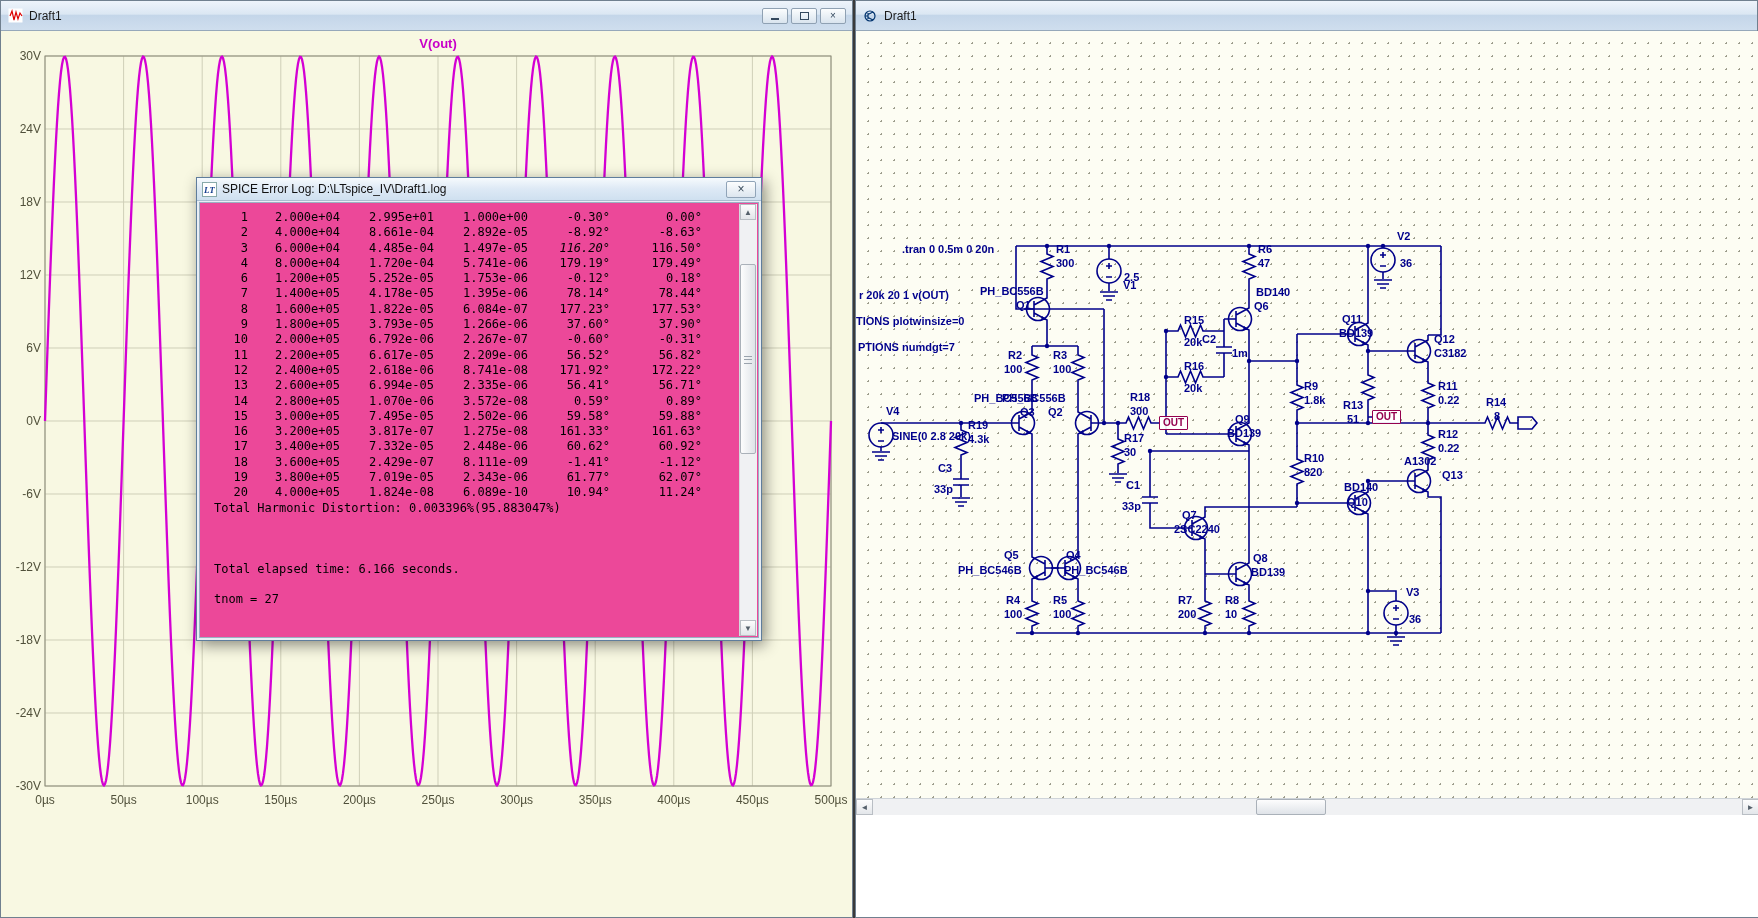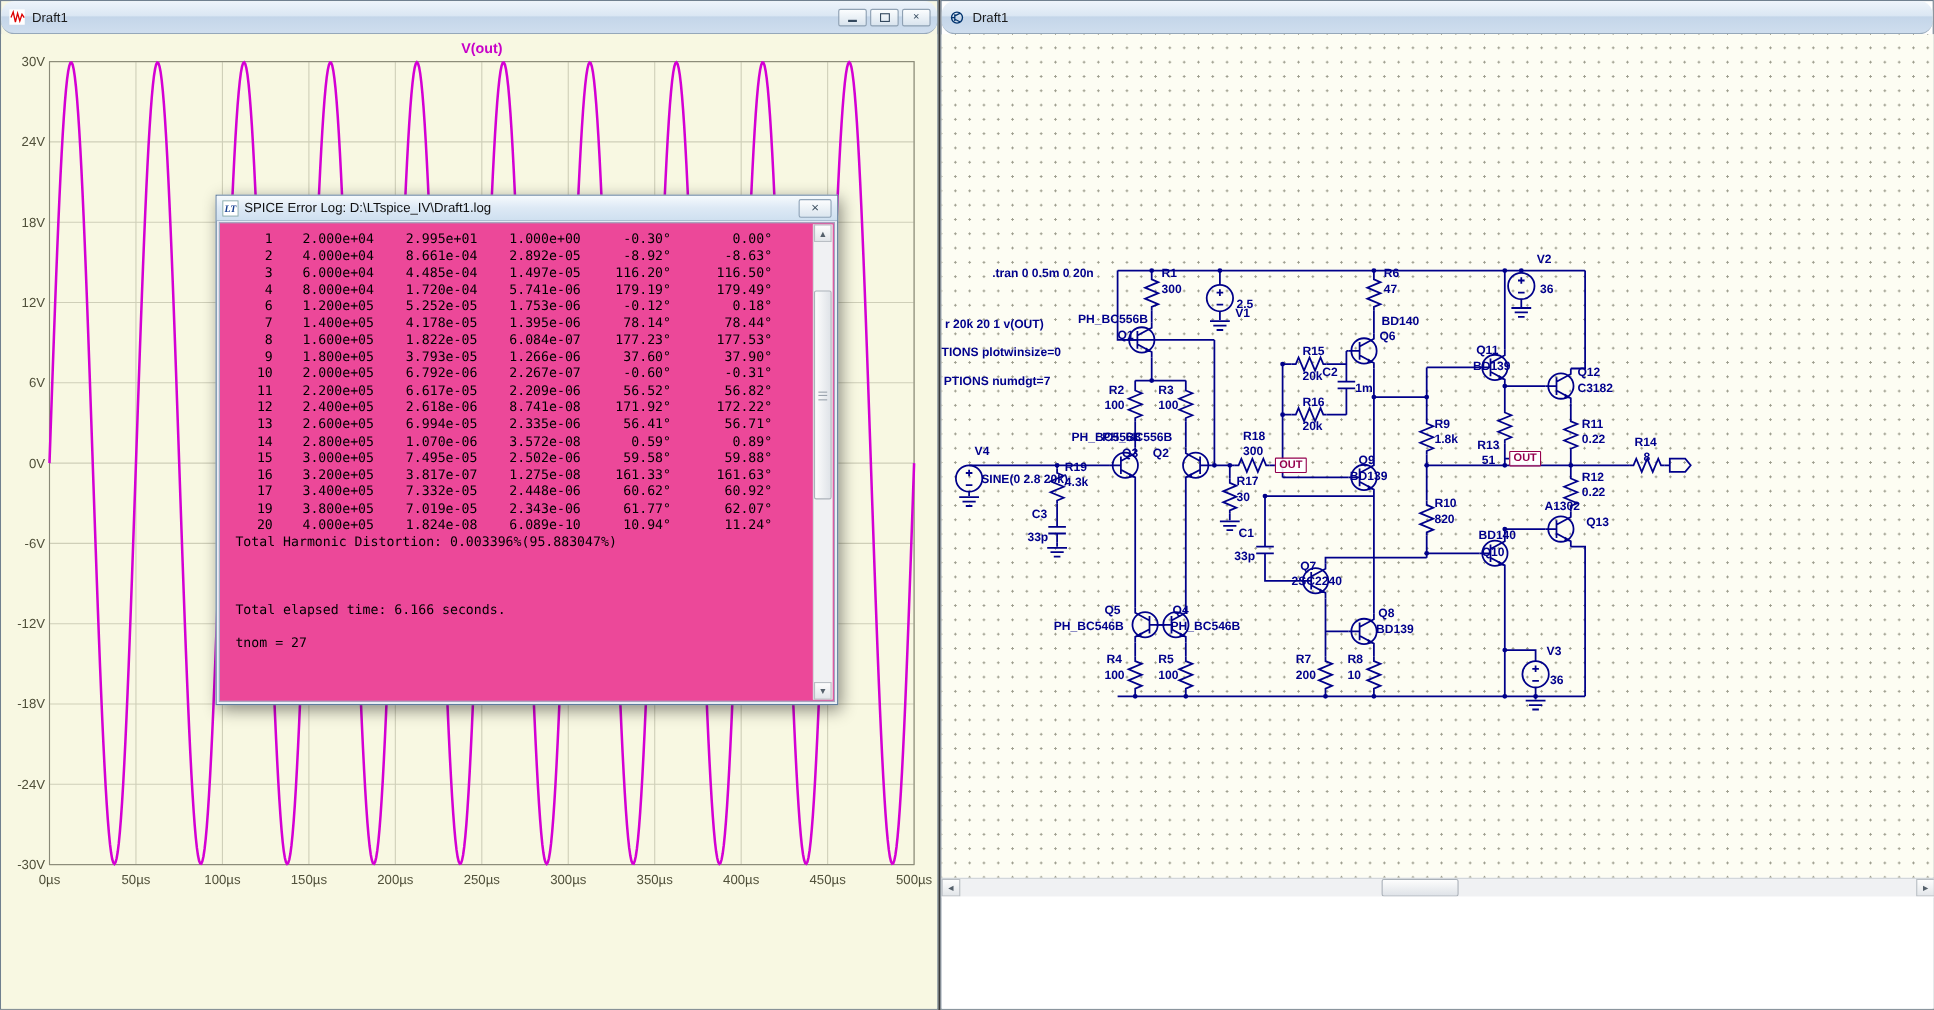--- a/index.html
+++ b/index.html
@@ -3,21 +3,21 @@
 <meta charset="utf-8">
 <style>
   html,body{margin:0;padding:0;background:#3a3a3a;width:1758px;height:918px;overflow:hidden;
             font-family:"Liberation Sans",sans-serif;-webkit-font-smoothing:antialiased;}
   #app{position:relative;width:1758px;height:918px;}
 
   
   .win{position:absolute;border:1px solid #70808f;box-sizing:border-box;background:#f6f6e4;}
   .titlebar{position:absolute;left:0;top:0;right:0;height:30px;
             background:linear-gradient(#eef4fb 0%,#dbe7f3 45%,#c4d6e9 50%,#cfdeee 100%);
-            border-bottom:1px solid #96a8ba;display:flex;align-items:center;padding:0 6px;box-sizing:border-box;border-radius:12px;}
+            border-bottom:1px solid #96a8ba;display:flex;align-items:center;padding:0 6px;box-sizing:border-box;}
   .wicon{width:16px;height:16px;margin-right:6px;display:inline-flex;align-items:center;justify-content:center;}
   .wtitle{font-size:12px;color:#1b1b1b;}
   .winbtns{margin-left:auto;display:flex;gap:3px;}
   .winbtn{width:26px;height:16px;border:1px solid #8fa1b3;border-radius:2px;
           background:linear-gradient(#fbfdfe,#d9e4ee);font-size:10px;line-height:13px;color:#34495e;
           display:flex;align-items:center;justify-content:center;padding:0;cursor:default;}
   .glyph-min{display:inline-block;width:8px;height:2px;background:#34495e;margin-top:7px;}
   .glyph-box{display:inline-block;width:7px;height:6px;border:1px solid #34495e;}
 
   
@@ -406,34 +406,35 @@
           <rect x="0.5" y="0.5" width="14" height="14" fill="#fff" stroke="#8aa"></rect>
           <text x="2" y="11" font-size="9" font-style="italic" font-weight="bold" fill="#173f8f" font-family="Liberation Serif,serif">LT</text>
         </svg>
       <span class="txt">SPICE Error Log: D:\LTspice_IV\Draft1.log</span>
       <button class="dclose">×</button>
     </header>
     <div class="dbody">
       <div id="log-lines">
           <div class="logrow"><span style="width: 34px;">1</span><span style="width: 92px;">2.000e+04</span><span style="width: 94px;">2.995e+01</span><span style="width: 94px;">1.000e+00</span><span style="width: 82px;">-0.30°</span><span style="width: 92px;">0.00°</span></div>
           <div class="logrow"><span style="width: 34px;">2</span><span style="width: 92px;">4.000e+04</span><span style="width: 94px;">8.661e-04</span><span style="width: 94px;">2.892e-05</span><span style="width: 82px;">-8.92°</span><span style="width: 92px;">-8.63°</span></div>
-          <div class="logrow"><span style="width: 34px;">3</span><span style="width: 92px;">6.000e+04</span><span style="width: 94px;">4.485e-04</span><span style="width: 94px;">1.497e-05</span><span style="width: 82px;">116.20°</span><span style="width: 92px;">116.50°</span></div>
+          <div class="logrow"><span style="width: 34px;">3</span><span style="width: 92px;">6.000e+04</span><span style="width: 94px;">4.485e-04</span><span style="width: 94px;">1.497e-05</span><span style="width: 82px; font-style: italic;">116.20°</span><span style="width: 92px;">116.50°</span></div>
           <div class="logrow"><span style="width: 34px;">4</span><span style="width: 92px;">8.000e+04</span><span style="width: 94px;">1.720e-04</span><span style="width: 94px;">5.741e-06</span><span style="width: 82px;">179.19°</span><span style="width: 92px;">179.49°</span></div>
           <div class="logrow"><span style="width: 34px;">6</span><span style="width: 92px;">1.200e+05</span><span style="width: 94px;">5.252e-05</span><span style="width: 94px;">1.753e-06</span><span style="width: 82px;">-0.12°</span><span style="width: 92px;">0.18°</span></div>
           <div class="logrow"><span style="width: 34px;">7</span><span style="width: 92px;">1.400e+05</span><span style="width: 94px;">4.178e-05</span><span style="width: 94px;">1.395e-06</span><span style="width: 82px;">78.14°</span><span style="width: 92px;">78.44°</span></div>
           <div class="logrow"><span style="width: 34px;">8</span><span style="width: 92px;">1.600e+05</span><span style="width: 94px;">1.822e-05</span><span style="width: 94px;">6.084e-07</span><span style="width: 82px;">177.23°</span><span style="width: 92px;">177.53°</span></div>
           <div class="logrow"><span style="width: 34px;">9</span><span style="width: 92px;">1.800e+05</span><span style="width: 94px;">3.793e-05</span><span style="width: 94px;">1.266e-06</span><span style="width: 82px;">37.60°</span><span style="width: 92px;">37.90°</span></div>
           <div class="logrow"><span style="width: 34px;">10</span><span style="width: 92px;">2.000e+05</span><span style="width: 94px;">6.792e-06</span><span style="width: 94px;">2.267e-07</span><span style="width: 82px;">-0.60°</span><span style="width: 92px;">-0.31°</span></div>
           <div class="logrow"><span style="width: 34px;">11</span><span style="width: 92px;">2.200e+05</span><span style="width: 94px;">6.617e-05</span><span style="width: 94px;">2.209e-06</span><span style="width: 82px;">56.52°</span><span style="width: 92px;">56.82°</span></div>
           <div class="logrow"><span style="width: 34px;">12</span><span style="width: 92px;">2.400e+05</span><span style="width: 94px;">2.618e-06</span><span style="width: 94px;">8.741e-08</span><span style="width: 82px;">171.92°</span><span style="width: 92px;">172.22°</span></div>
           <div class="logrow"><span style="width: 34px;">13</span><span style="width: 92px;">2.600e+05</span><span style="width: 94px;">6.994e-05</span><span style="width: 94px;">2.335e-06</span><span style="width: 82px;">56.41°</span><span style="width: 92px;">56.71°</span></div>
           <div class="logrow"><span style="width: 34px;">14</span><span style="width: 92px;">2.800e+05</span><span style="width: 94px;">1.070e-06</span><span style="width: 94px;">3.572e-08</span><span style="width: 82px;">0.59°</span><span style="width: 92px;">0.89°</span></div>
           <div class="logrow"><span style="width: 34px;">15</span><span style="width: 92px;">3.000e+05</span><span style="width: 94px;">7.495e-05</span><span style="width: 94px;">2.502e-06</span><span style="width: 82px;">59.58°</span><span style="width: 92px;">59.88°</span></div>
           <div class="logrow"><span style="width: 34px;">16</span><span style="width: 92px;">3.200e+05</span><span style="width: 94px;">3.817e-07</span><span style="width: 94px;">1.275e-08</span><span style="width: 82px;">161.33°</span><span style="width: 92px;">161.63°</span></div>
           <div class="logrow"><span style="width: 34px;">17</span><span style="width: 92px;">3.400e+05</span><span style="width: 94px;">7.332e-05</span><span style="width: 94px;">2.448e-06</span><span style="width: 82px;">60.62°</span><span style="width: 92px;">60.92°</span></div>
+          <div class="logrow"><span style="width: 34px;">18</span><span style="width: 92px;">3.600e+05</span><span style="width: 94px;">2.429e-07</span><span style="width: 94px;">8.111e-09</span><span style="width: 82px;">-1.41°</span><span style="width: 92px;">-1.12°</span></div>
           <div class="logrow"><span style="width: 34px;">19</span><span style="width: 92px;">3.800e+05</span><span style="width: 94px;">7.019e-05</span><span style="width: 94px;">2.343e-06</span><span style="width: 82px;">61.77°</span><span style="width: 92px;">62.07°</span></div>
           <div class="logrow"><span style="width: 34px;">20</span><span style="width: 92px;">4.000e+05</span><span style="width: 94px;">1.824e-08</span><span style="width: 94px;">6.089e-10</span><span style="width: 82px;">10.94°</span><span style="width: 92px;">11.24°</span></div>
           <div class="logline">Total Harmonic Distortion: 0.003396%(95.883047%)</div>
           <div class="logline">&nbsp;</div>
           <div class="logline">&nbsp;</div>
           <div class="logline">&nbsp;</div>
           <div class="logline">Total elapsed time: 6.166 seconds.</div>
           <div class="logline">&nbsp;</div>
           <div class="logline">tnom = 27</div>
         </div>

